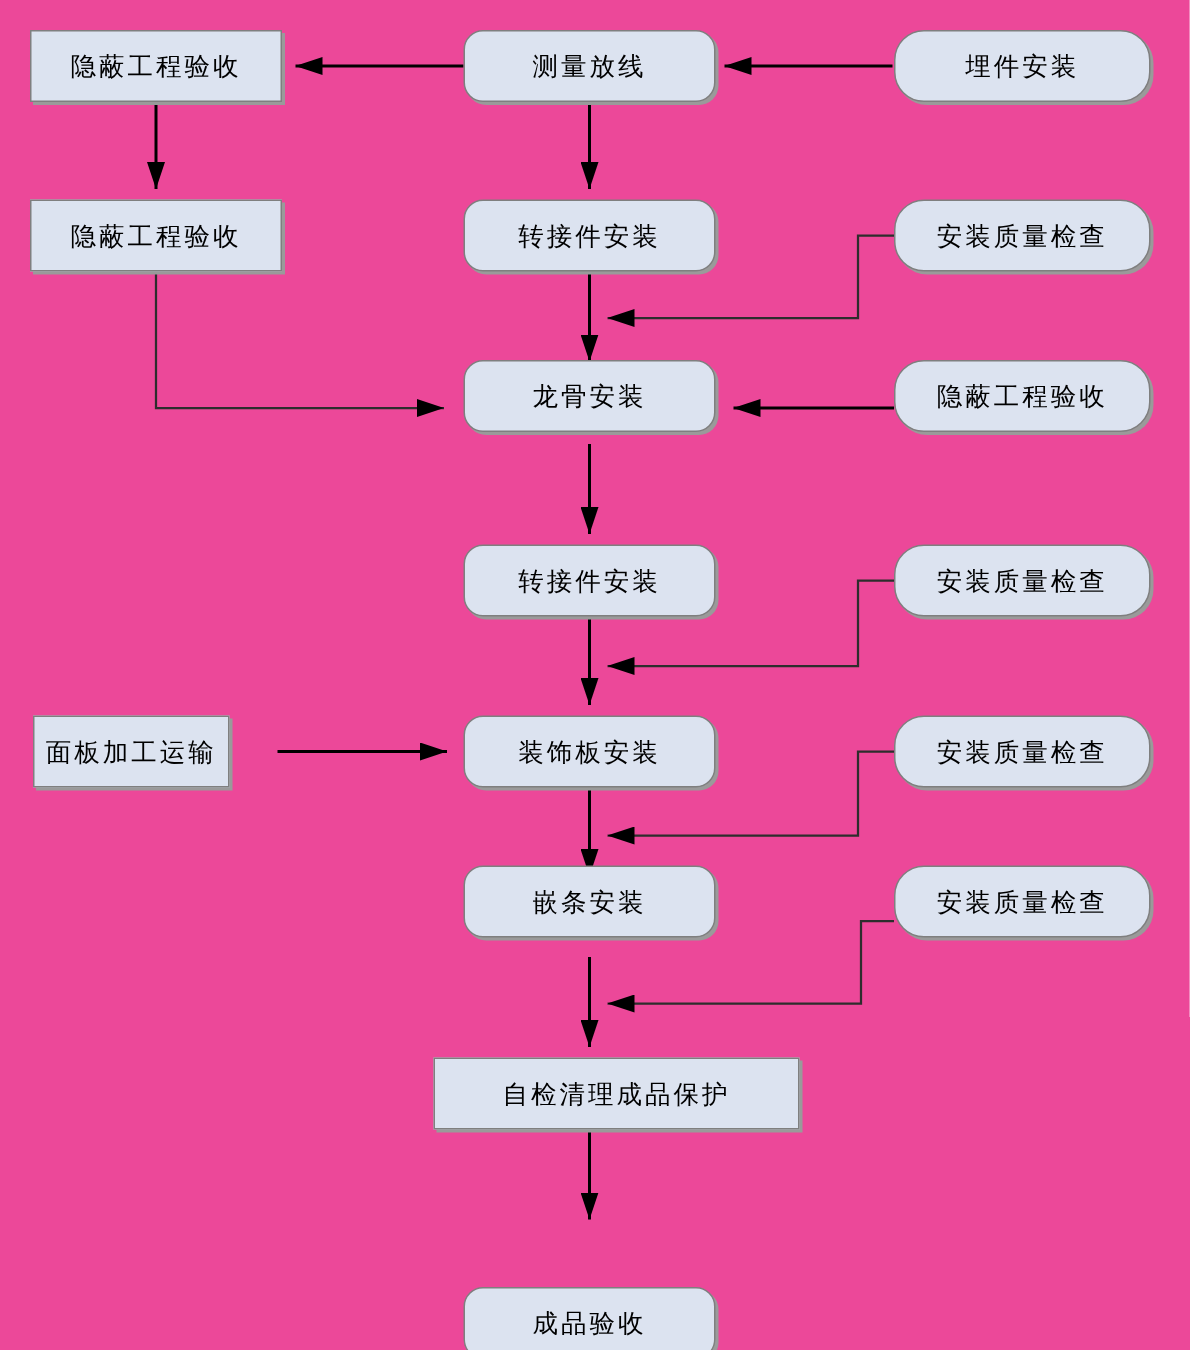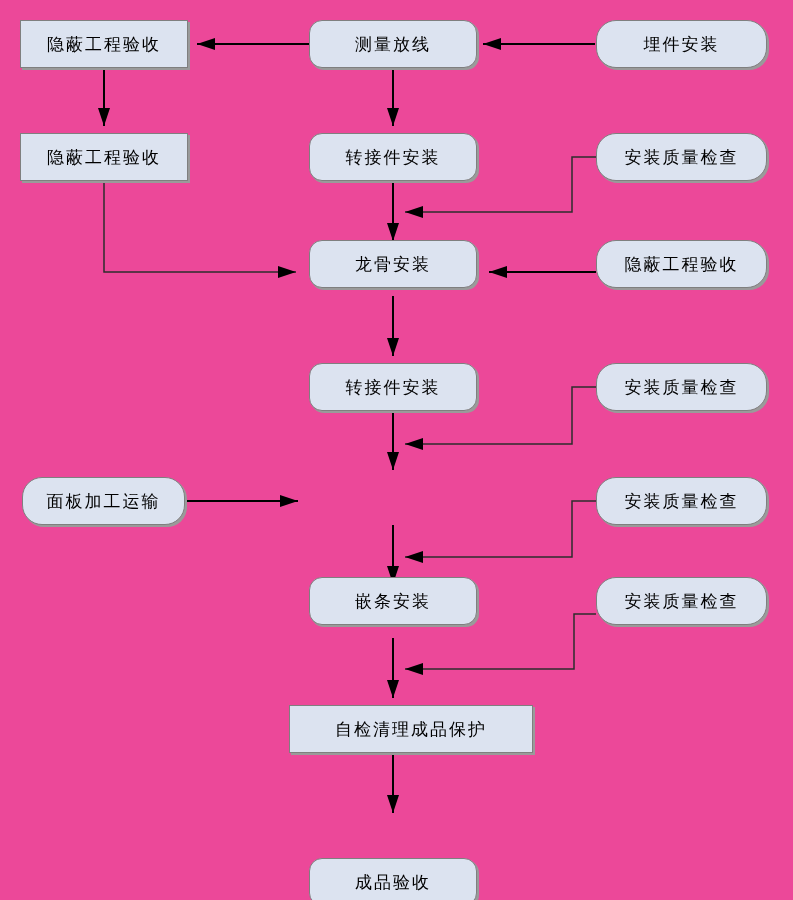--- a/index.html
+++ b/index.html
@@ -46,21 +46,21 @@
   .col-right  { left: 596px; width: 171px; border-radius: 20px; }
   .col-wide   { left: 289px; width: 244px; }
   .r1 { top: 20px; }
   .r2 { top: 133px; }
   .r3 { top: 240px; }
   .r4 { top: 363px; }
   .r5 { top: 477px; }
   .r6 { top: 577px; }
   .r7 { top: 705px; }
   .r8 { top: 858px; text-align: right; }
-  .col-left.r5 { left: 22px; width: 163px; border-radius: 20px; }
+  .col-left.r5 { left: 22px; width: 131px; }
 </style>
 </head>
 <body>
 
 <div class="canvas">
 
   <svg class="connector-layer" viewBox="0 0 793 900" xmlns="http://www.w3.org/2000/svg">
     <defs>
       <marker id="arw" markerUnits="userSpaceOnUse" markerWidth="18" markerHeight="12" refX="18" refY="6" orient="auto">
         <path d="M0 0 L18 6 L0 12 Z" fill="#000000"></path>
@@ -95,20 +95,21 @@
   <div class="node col-center r2">转接件安装</div>
   <div class="node col-right r2">安装质量检查</div>
 
   <div class="node col-center r3">龙骨安装</div>
   <div class="node col-right r3">隐蔽工程验收</div>
 
   <div class="node col-center r4">转接件安装</div>
   <div class="node col-right r4">安装质量检查</div>
 
   <div class="node col-left r5">面板加工运输</div>
+  <div class="node col-center r5">装饰板安装</div>
   <div class="node col-right r5">安装质量检查</div>
 
   <div class="node col-center r6">嵌条安装</div>
   <div class="node col-right r6">安装质量检查</div>
 
   <div class="node col-wide r7">自检清理成品保护</div>
 
   <div class="node col-center r8">成品验收</div>
 
 </div>

